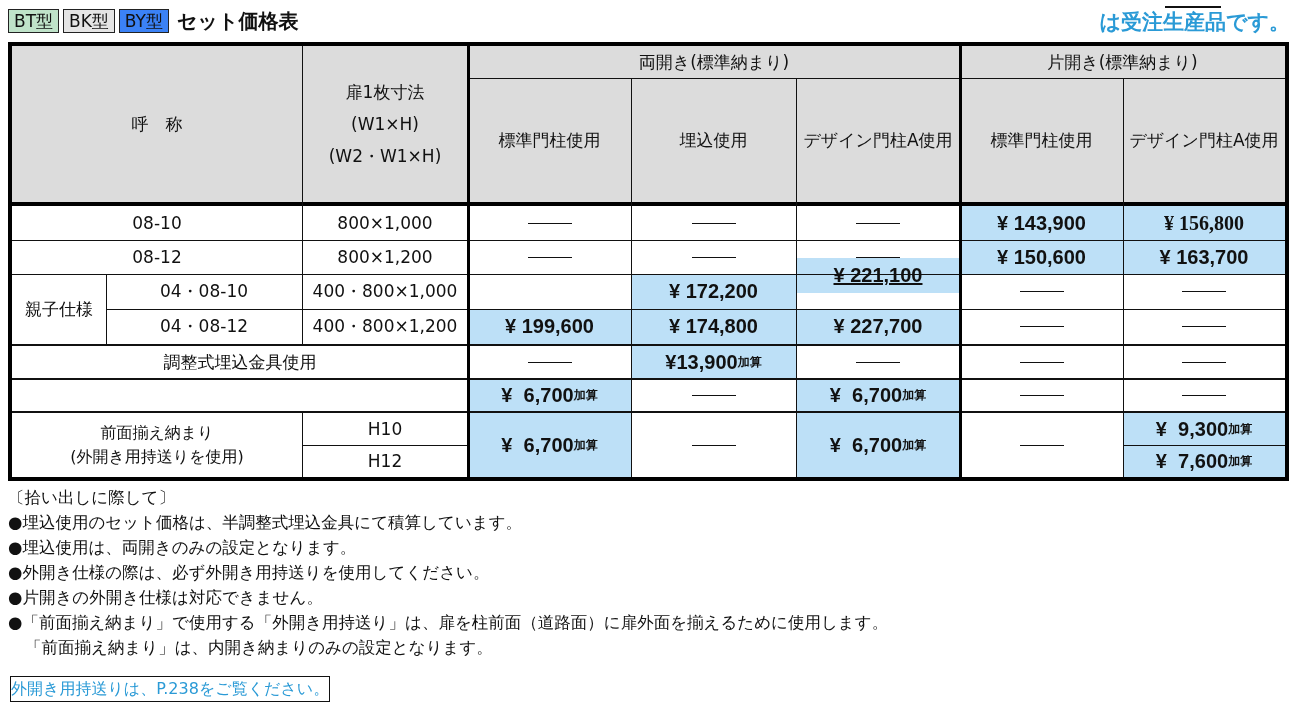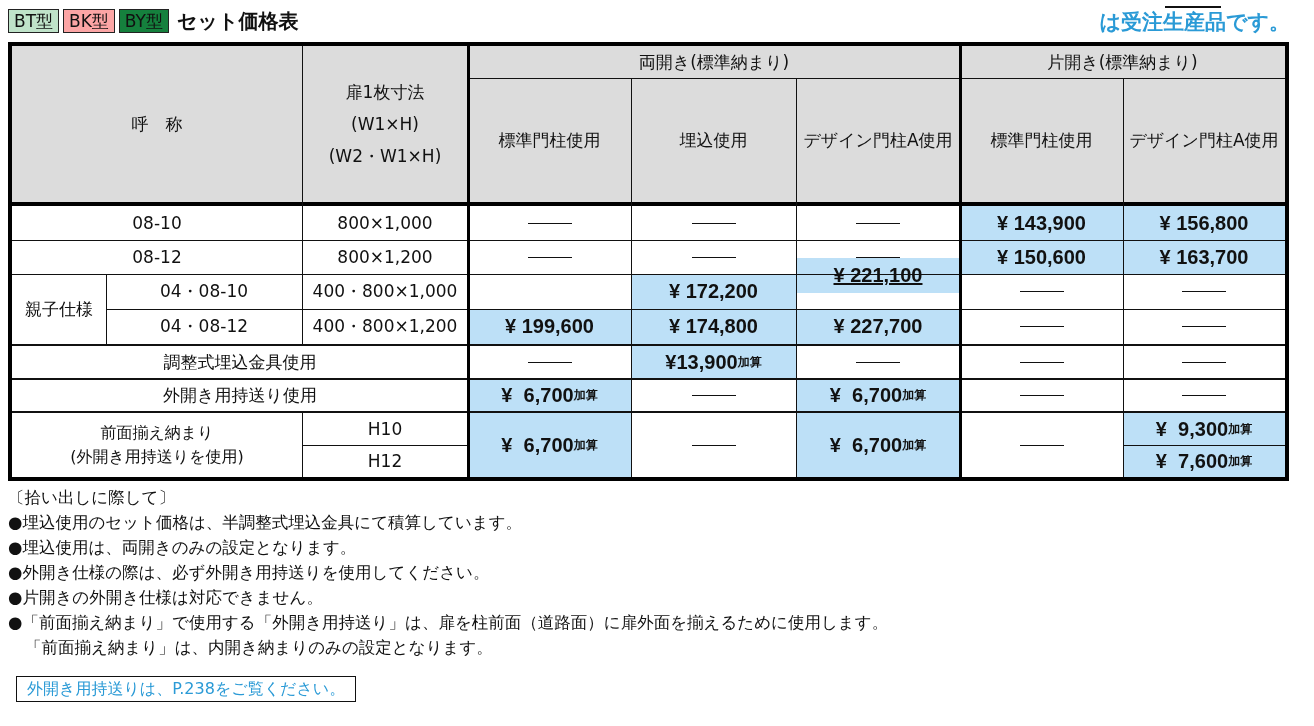--- a/index.html
+++ b/index.html
@@ -32,31 +32,31 @@
   .price .suffix { font-size: 12px; font-weight: bold; }
   .dash { display: inline-block; width: 44px; height: 0; border-top: 1.5px solid #111; }
   .vl { position: absolute; width: 0; border-left: 1px solid #111; }
   .vl.thick { border-left: 3px solid #000; }
   .hl { position: absolute; height: 0; border-top: 1px solid #111; }
   .hl.thick { border-top: 4px solid #000; }
 
   .notes { position: absolute; left: 8px; top: 485px; font-size: 16.5px; line-height: 25px; color: #111; }
   .notes .indent { padding-left: 17px; }
   .ref-box {
-    position: absolute; left: 10px; top: 676px; height: 26px; padding: 0 10px;
-    border: 1px solid #111; color: #2a9ad6; font-size: 16px; line-height: 24px; margin-left: 6px;
+    position: absolute; left: 10px; top: 676px; height: 26px; padding: 0 0;
+    border: 1px solid #111; color: #2a9ad6; font-size: 16px; line-height: 24px;
   }
 </style>
 </head>
 <body>
 
 <div class="title-bar">
   <span class="type-tag" style="background:#bfe3c9">BT型</span>
-  <span class="type-tag" style="background:#fca5a5">BK型</span>
-  <span class="type-tag" style="background:#15803d">BY型</span>
+  <span class="type-tag" style="background:#e5e5e5">BK型</span>
+  <span class="type-tag" style="background:#3b82f6">BY型</span>
   <span class="title-text">セット価格表</span>
 </div>
 <div class="legend">
   <span class="legend-swatch"></span>
   <span class="legend-text">は受注生産品です。</span>
 </div>
 
 <div class="grid">
 
   <div class="cell hdr" style="left:0;top:0;width:1273px;height:156px;"></div>
@@ -83,21 +83,21 @@
   <div class="cell" style="left:456px;top:160px;width:163px;height:34px;">
       <span class="dash"></span>
     </div>
   <div class="cell" style="left:619px;top:160px;width:165px;height:34px;">
       <span class="dash"></span>
     </div>
   <div class="cell" style="left:784px;top:160px;width:164px;height:34px;">
       <span class="dash"></span>
     </div>
   <div class="cell blue price" style="left:948px;top:160px;width:163px;height:34px;">¥ 143,900</div>
-  <div class="cell blue price" style="left:1111px;top:160px;width:162px;height:34px;">¥ 156,800</div>
+  <div class="cell blue price" style="left:1111px;top:160px;width:162px;height:34px;font-family:Liberation Serif, serif;">¥ 156,800</div>
 
   <div class="cell" style="left:0;top:194px;width:290px;height:34px;">08-12</div>
   <div class="cell" style="left:290px;top:194px;width:166px;height:34px;">800×1,200</div>
   <div class="cell" style="left:456px;top:194px;width:163px;height:34px;">
       <span class="dash"></span>
     </div>
   <div class="cell" style="left:619px;top:194px;width:165px;height:34px;">
       <span class="dash"></span>
     </div>
   <div class="cell" style="left:784px;top:194px;width:164px;height:34px;">
@@ -142,21 +142,20 @@
   <div class="cell" style="left:784px;top:300px;width:164px;height:32px;">
       <span class="dash"></span>
     </div>
   <div class="cell" style="left:948px;top:300px;width:163px;height:32px;">
       <span class="dash"></span>
     </div>
   <div class="cell" style="left:1111px;top:300px;width:162px;height:32px;">
       <span class="dash"></span>
     </div>
 
-  <div class="cell" style="left:0;top:334px;width:456px;height:31px;">外開き用持送り使用</div>
   <div class="cell blue price" style="left:456px;top:334px;width:163px;height:31px;">
       <span style="white-space:pre">¥  6,700</span>
       <span class="suffix">加算</span>
     </div>
   <div class="cell" style="left:619px;top:334px;width:165px;height:31px;">
       <span class="dash"></span>
     </div>
   <div class="cell blue price" style="left:784px;top:334px;width:164px;height:31px;">
       <span style="white-space:pre">¥  6,700</span>
       <span class="suffix">加算</span>

